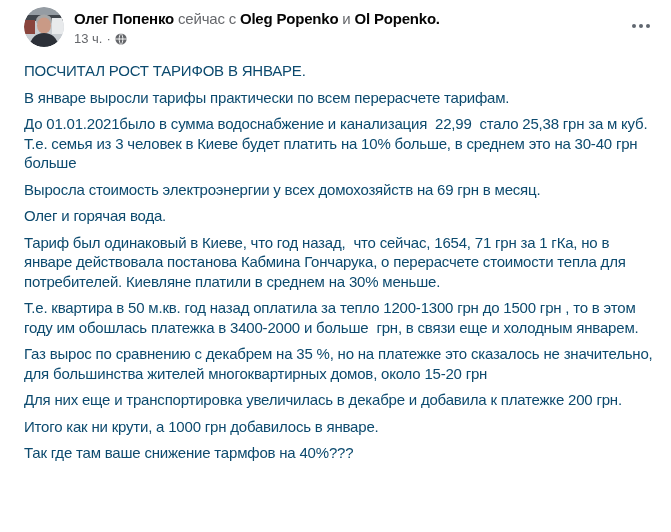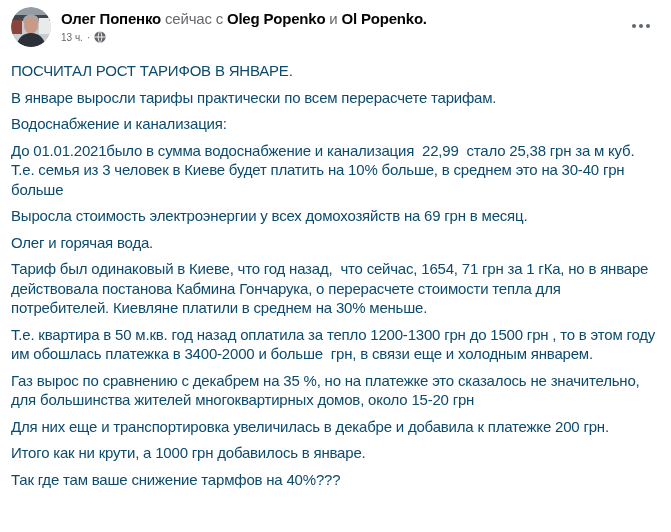--- a/index.html
+++ b/index.html
@@ -2,35 +2,35 @@
 <html><head>
 <meta charset="utf-8">
 <style>
   * { box-sizing: border-box; margin: 0; padding: 0; }
   html, body {
     width: 671px; height: 532px;
     background: #ffffff;
     overflow: hidden;
     font-family: "Liberation Sans", "DejaVu Sans", sans-serif;
   }
-  .post { padding: 7px 10px 0 11px; position: relative; }
+  .post { padding: 7px 10px 0 24px; position: relative; }
 
   
   .post-header { display: flex; align-items: flex-start; position: relative; min-height: 42px; }
   .avatar {
     width: 40px; height: 40px; border-radius: 50%;
     overflow: hidden; flex: 0 0 40px; cursor: pointer;
   }
   .header-text { margin-left: 10px; padding-top: 2px; flex: 1; }
   .name-line { font-size: 15px; line-height: 19px; color: #050505; letter-spacing: -0.2px; }
   .name-line .actor { font-weight: 700; color: #050505; cursor: pointer; }
   .name-line .ctx { color: #65676B; font-weight: 400; }
   .meta-line {
     display: flex; align-items: center; gap: 4px;
-    margin-top: 3px; font-size: 10px; color: #65676B;
+    margin-top: 3px; font-size: 13px; color: #65676B;
   }
   .meta-line .timestamp { cursor: pointer; }
   .globe { display: inline-flex; align-items: center; }
   .options-btn {
     position: absolute; right: 4px; top: 10px;
     padding: 6px 6px; cursor: pointer; display: flex; align-items: center;
   }
 
   
   .post-body { margin-top: 12px; }
@@ -96,21 +96,20 @@
         <circle cx="10" cy="3" r="2" fill="#606770"></circle>
         <circle cx="17" cy="3" r="2" fill="#606770"></circle>
       </svg>
     </div>
 
   </div>
 
   <div class="post-body">
     <p>ПОСЧИТАЛ РОСТ ТАРИФОВ В ЯНВАРЕ.</p>
     <p>В январе выросли тарифы практически по всем перерасчете тарифам.</p>
-    <p>Водоснабжение и канализация:</p>
     <p>До 01.01.2021было в сумма водоснабжение и канализация  22,99  стало 25,38 грн за м куб. Т.е. семья из 3 человек в Киеве будет платить на 10% больше, в среднем это на 30-40 грн больше</p>
     <p>Выросла стоимость электроэнергии у всех домохозяйств на 69 грн в месяц.</p>
     <p>Олег и горячая вода.</p>
     <p>Тариф был одинаковый в Киеве, что год назад,  что сейчас, 1654, 71 грн за 1 гКа, но в январе действовала постанова Кабмина Гончарука, о перерасчете стоимости тепла для потребителей. Киевляне платили в среднем на 30% меньше.</p>
     <p>Т.е. квартира в 50 м.кв. год назад оплатила за тепло 1200-1300 грн до 1500 грн , то в этом году им обошлась платежка в 3400-2000 и больше  грн, в связи еще и холодным январем.</p>
     <p>Газ вырос по сравнению с декабрем на 35 %, но на платежке это сказалось не значительно, для большинства жителей многоквартирных домов, около 15-20 грн</p>
     <p>Для них еще и транспортировка увеличилась в декабре и добавила к платежке 200 грн.</p>
     <p>Итого как ни крути, а 1000 грн добавилось в январе.</p>
     <p>Так где там ваше снижение тармфов на 40%???</p>
   </div>

